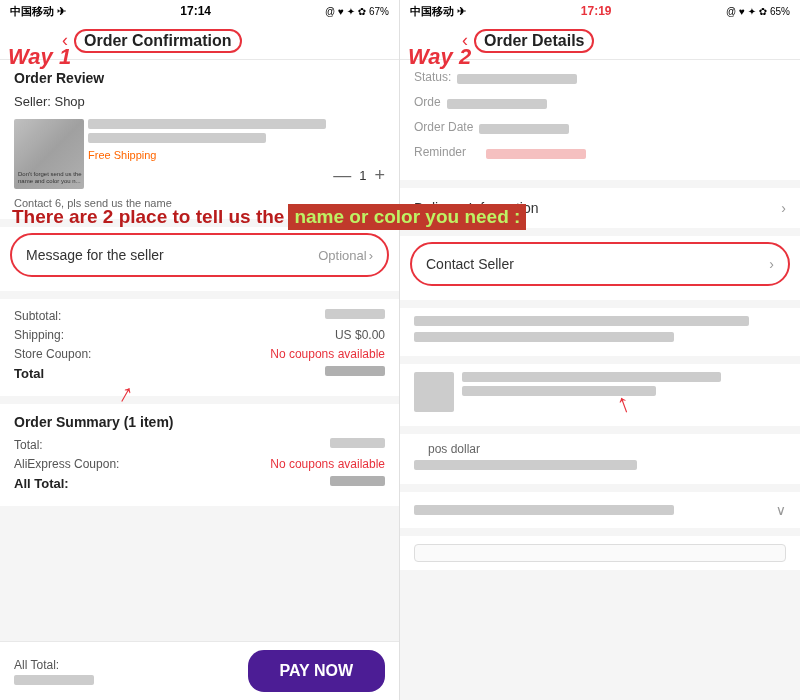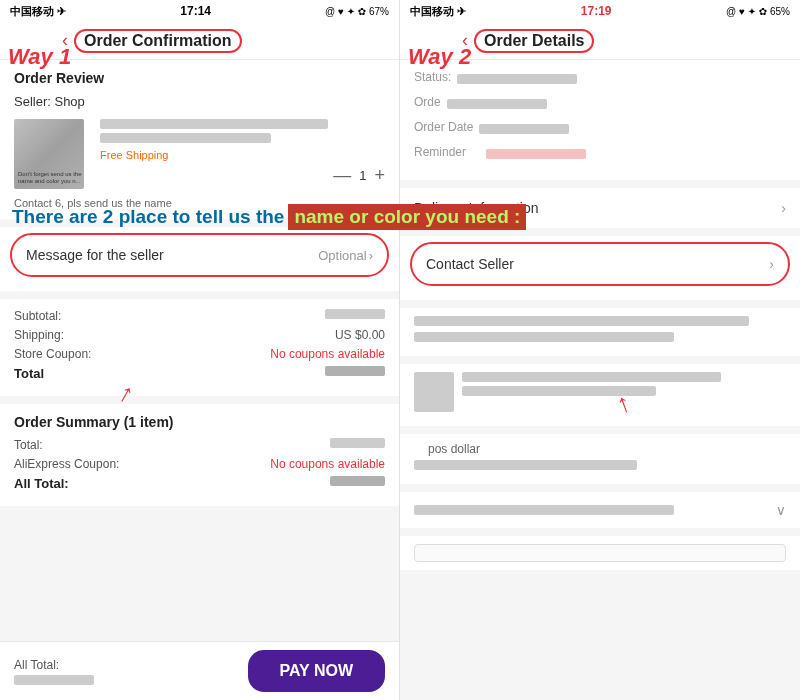--- a/index.html
+++ b/index.html
@@ -118,21 +118,21 @@
     .seller-row {
       font-size: 13px;
       color: #333;
       margin-bottom: 10px;
     }
 
     
     .product-row {
       display: flex;
       align-items: flex-start;
-      gap: 16px;
+      gap: 4px;
       margin-bottom: 8px;
     }
     .product-img {
       width: 70px;
       height: 70px;
       background: #d0d0d0;
       border-radius: 2px;
       flex-shrink: 0;
       position: relative;
       overflow: hidden;
@@ -329,21 +329,21 @@
       width: 800px;
       z-index: 20;
       display: flex;
       align-items: center;
       padding: 8px 12px;
       background: transparent;
     }
     .overlay-text-black {
       font-size: 19px;
       font-weight: 700;
-      color: #0369a1;
+      color: #b91c1c;
       white-space: nowrap;
     }
     .overlay-text-red-bg {
       background: #c0392b;
       color: #bef264;
       font-size: 19px;
       font-weight: 700;
       padding: 2px 6px;
       white-space: nowrap;
       margin-left: 4px;

